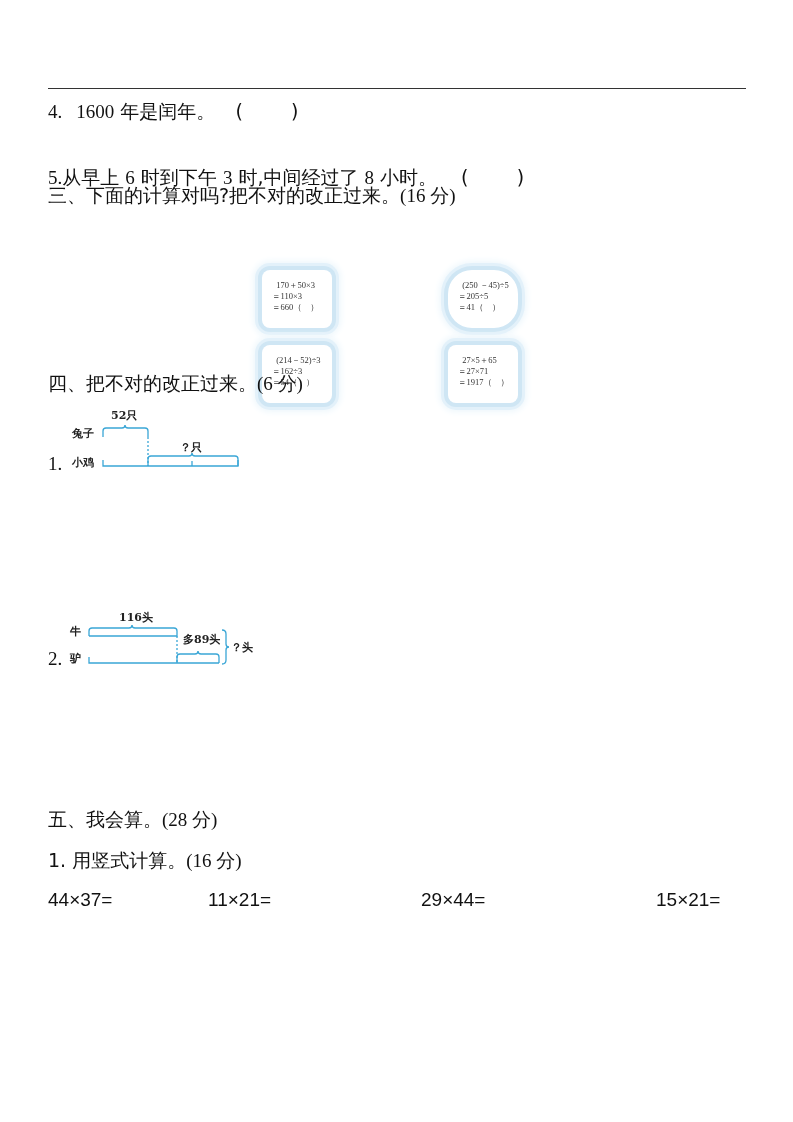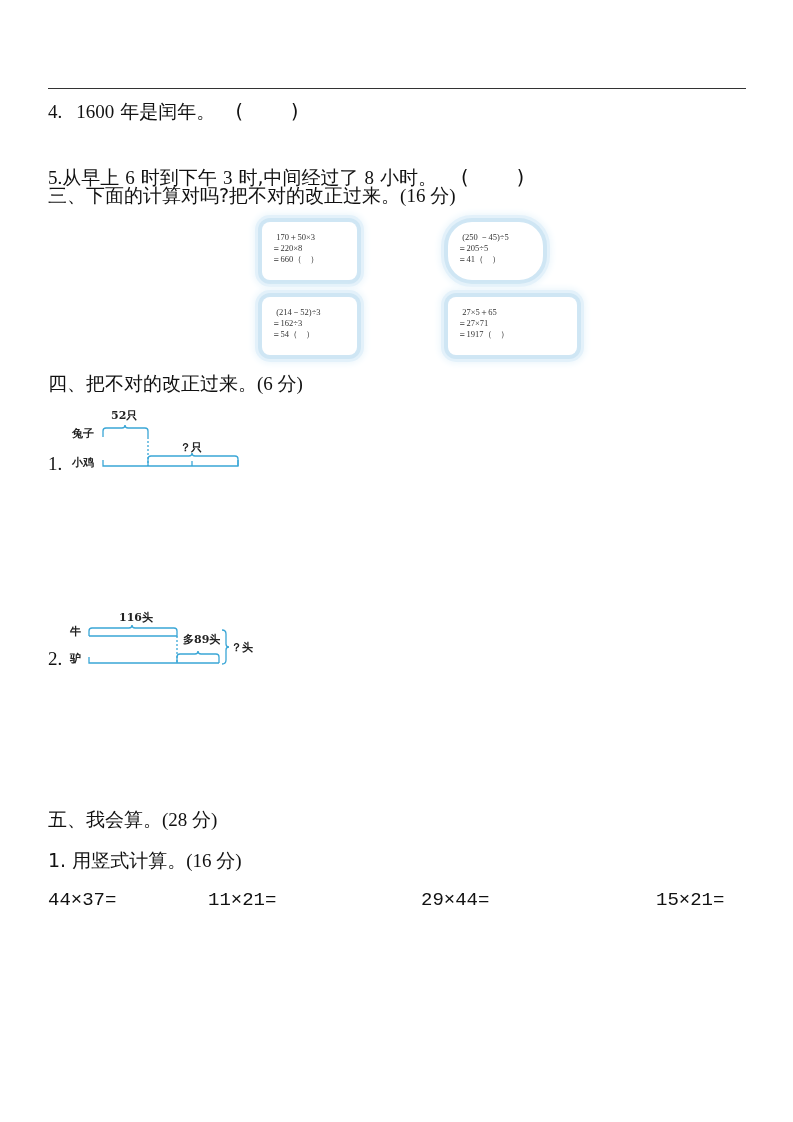--- a/index.html
+++ b/index.html
@@ -5,36 +5,37 @@
   html, body { margin: 0; padding: 0; background: #ffffff; }
   body {
     width: 793px; height: 1122px; position: relative; overflow: hidden;
     font-family: "DejaVu Sans", "Liberation Sans", sans-serif; color: #111;
   }
   .rule { position: absolute; left: 48px; top: 88px; width: 698px; height: 1px; background: #333; }
   .line { position: absolute; left: 48px; font-size: 19px; white-space: nowrap; line-height: 24px; }
   .num { font-family: "Liberation Serif", "DejaVu Serif", serif; font-size: 19px; }
 
   .card {
-    position: absolute; width: 95px; height: 58px;
+    position: absolute; width: 70px; height: 58px;
     border-radius: 8px;
     background: #ffffff;
     box-shadow: 0 0 0 4px #cfe6f4, 0 0 0 7px #e3f1fa, 0 0 6px 9px #eef7fc;
+    margin-top: 48px;
   }
   .card .txt {
     position: absolute; left: 10px; top: 10px;
     font-family: "Liberation Serif", "DejaVu Serif", serif; font-size: 8.5px; line-height: 11px; color: #333;
   }
   .card .txt div { white-space: pre; }
 
   .diagram { position: absolute; }
   .dlabel { position: absolute; font-size: 11px; font-family: "DejaVu Serif", "Liberation Serif", serif; font-weight: bold; color: #222; white-space: nowrap; }
   .qnum { position: absolute; font-family: "Liberation Serif", "DejaVu Serif", serif; font-size: 19px; color: #111; }
 
-  .calc { position: absolute; top: 889px; font-family: Liberation Mono, monospace; font-size: 19px; white-space: nowrap; }
+  .calc { position: absolute; top: 889px; font-family: Liberation Sans, sans-serif; font-size: 19px; white-space: nowrap; }
 </style>
 </head>
 <body>
 
 <div class="rule"></div>
 
 <div class="line" style="top:99px;">
   <span class="num">4.</span>
   <span class="num" style="margin-left:8px;">1600</span><span> 年是闰年。</span>
   <span style="margin-left:14px; white-space:pre;">(        )</span>
@@ -45,39 +46,39 @@
   <span style="margin-left:18px; white-space:pre;">(        )</span>
 </div>
 
 <div class="line" style="top:183px;text-align:center;">
   <span>三、下面的计算对吗?把不对的改正过来。</span><span class="num">(16 分)</span>
 </div>
 
 <div class="card" style="left:262px; top:222px;">
   <div class="txt">
     <div>  170＋50×3</div>
-    <div>＝220×8</div>
+    <div>＝110×3</div>
     <div>＝660（    ）</div>
   </div>
 </div>
 <div class="card" style="left:448px; top:222px;border-radius:24px;">
   <div class="txt">
     <div>  (250 －45)÷5</div>
     <div>＝205÷5</div>
     <div>＝41（    ）</div>
   </div>
 </div>
 <div class="card" style="left:262px; top:297px;">
   <div class="txt">
     <div>  (214－52)÷3</div>
     <div>＝162÷3</div>
     <div>＝54（    ）</div>
   </div>
 </div>
-<div class="card" style="left:448px; top:297px;padding-left:34px;">
+<div class="card" style="left:448px; top:297px;">
   <div class="txt">
     <div>  27×5＋65</div>
     <div>＝27×71</div>
     <div>＝1917（    ）</div>
   </div>
 </div>
 
 <div class="line" style="top:371px;">
   <span>四、把不对的改正过来。</span><span class="num">(6 分)</span>
 </div>

